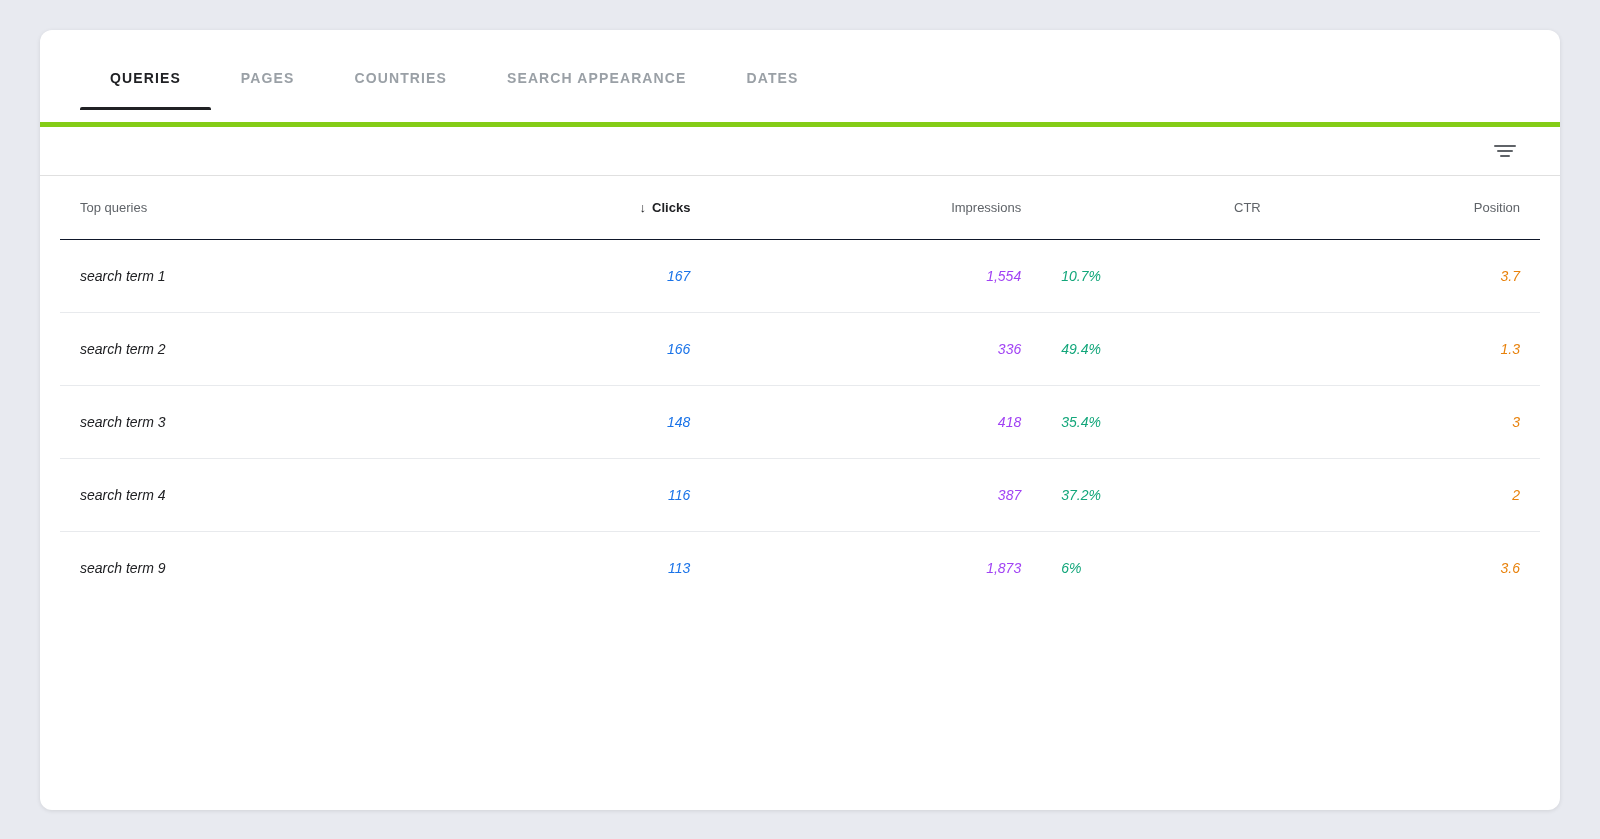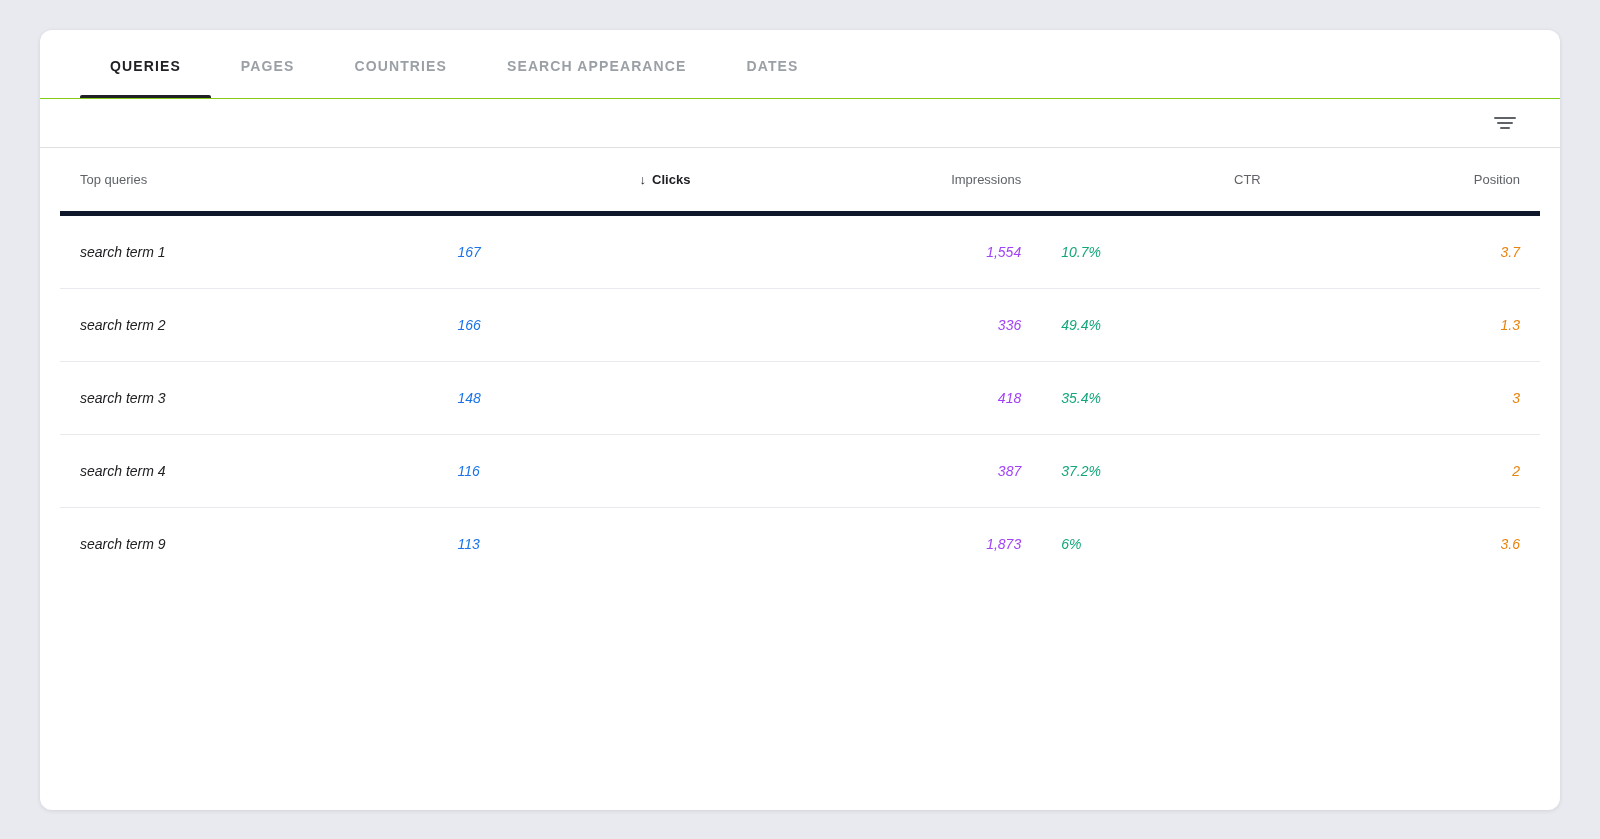--- a/index.html
+++ b/index.html
@@ -24,22 +24,22 @@
       min-height: 780px;
       padding: 0;
       overflow: hidden;
       box-shadow: 0 1px 4px rgba(0,0,0,0.1);
     }
 
     
     .tabs {
       display: flex;
       align-items: center;
-      padding: 0 40px;
-      border-bottom: 1px solid #84cc16;
+      padding: 12px 40px;
+      border-bottom: 5px solid #84cc16;
     }
 
     .tab {
       padding: 28px 30px 24px;
       font-size: 14px;
       font-weight: 600;
       letter-spacing: 0.08em;
       color: #9aa0a6;
       cursor: pointer;
       text-transform: uppercase;
@@ -93,21 +93,21 @@
     .table-container {
       padding: 0 20px;
     }
 
     table {
       width: 100%;
       border-collapse: collapse;
     }
 
     thead tr {
-      border-bottom: 5px solid #0f172a;
+      border-bottom: 1px solid #0f172a;
     }
 
     thead th {
       padding: 24px 20px;
       font-size: 13px;
       font-weight: 400;
       color: #5f6368;
       text-align: left;
     }
 
@@ -140,21 +140,21 @@
       font-size: 14px;
     }
 
     .query-name {
       color: #202124;
       font-size: 14px;
     }
 
     .clicks-val {
       color: #1a73e8;
-      text-align: left;
+      text-align: right;
       font-size: 14px;
     }
 
     .impressions-val {
       color: #a142f4;
       text-align: right;
       font-size: 14px;
     }
 
     .ctr-val {

